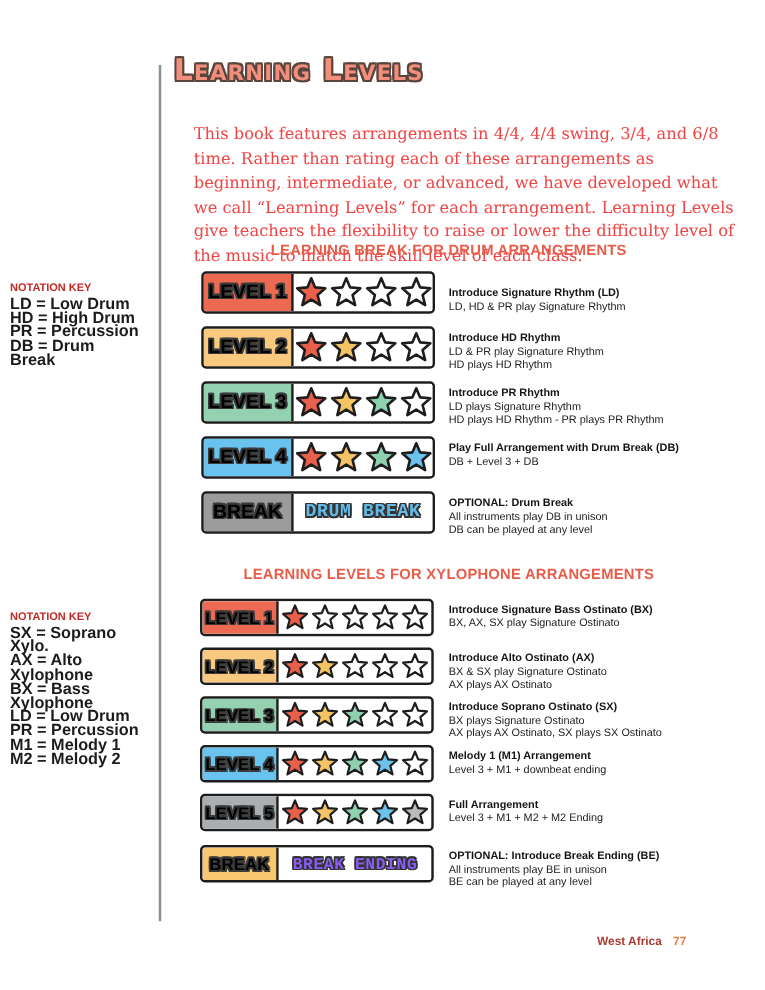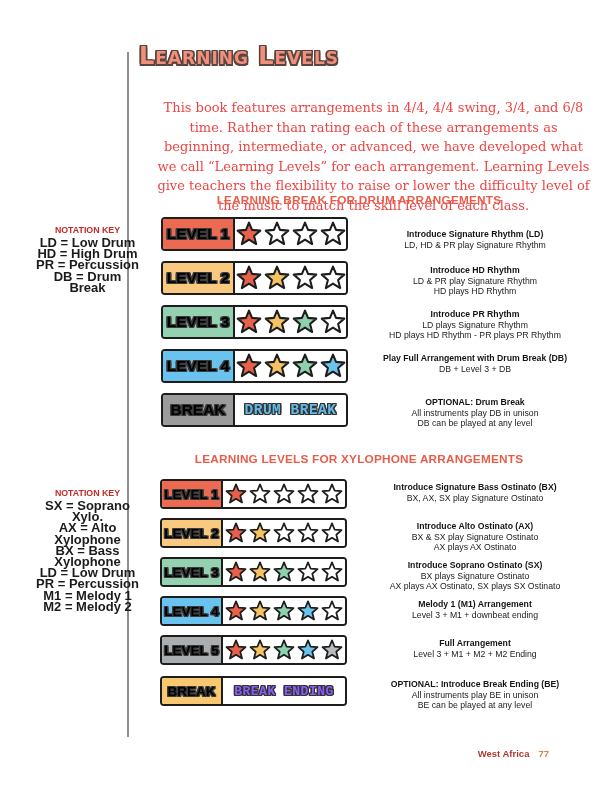--- a/index.html
+++ b/index.html
@@ -1,35 +1,35 @@
 <!DOCTYPE html>
 <html><head>
 <meta charset="utf-8">
 <style>
   html,body{margin:0;padding:0;}
   body{width:612px;height:792px;background:#ffffff;position:relative;overflow:hidden;
        font-family:"Liberation Sans",sans-serif;}
-  .abs{position:absolute;text-align:center;}
+  .abs{position:absolute;}
 
   .rule{left:127px;top:52px;width:2px;height:685px;background:#8f8f8f;}
 
   .title{left:139px;top:42px;margin:0;font-family:"DejaVu Sans",sans-serif;
          font-variant:small-caps;font-weight:bold;font-size:24px;letter-spacing:1px;
          color:#F28E7C;
          text-shadow:-1.5px -1.5px 0 #5a453d,1.5px -1.5px 0 #5a453d,-1.5px 1.5px 0 #5a453d,
                      1.5px 1.5px 0 #5a453d,-1.5px 0 0 #5a453d,1.5px 0 0 #5a453d,
                      0 -1.5px 0 #5a453d,0 1.5px 0 #5a453d;}
 
   .intro{left:139px;top:82px;width:437px;margin:16px;font-family:"DejaVu Serif",serif;
          font-size:13px;line-height:19.6px;color:#ef4444;}
 
   .sec-heading{left:128px;width:462px;text-align:center;font-weight:700;font-size:11.8px;
                letter-spacing:.2px;color:#E85C4A;}
 
-  .notation-key{left:36px;width:103px;text-align:center;}
+  .notation-key{left:8px;width:103px;text-align:left;}
   .nk-title{font-weight:700;font-size:8.8px;color:#C32A26;margin-bottom:2px;}
   .nk-entry{font-weight:700;font-size:13px;color:#1b1b1b;line-height:11.2px;}
 
   .lvlrow{display:flex;border:2px solid #1d1d1d;border-radius:4px;background:#fff;
           box-sizing:border-box;overflow:hidden;}
   .drum-row{left:161px;width:187px;height:34px;}
   .xylo-row{left:160px;width:187px;height:30px;}
   .badge{display:flex;align-items:center;justify-content:center;
          border-right:2px solid #1d1d1d;box-sizing:border-box;}
   .drum-row .badge{width:72px;}

